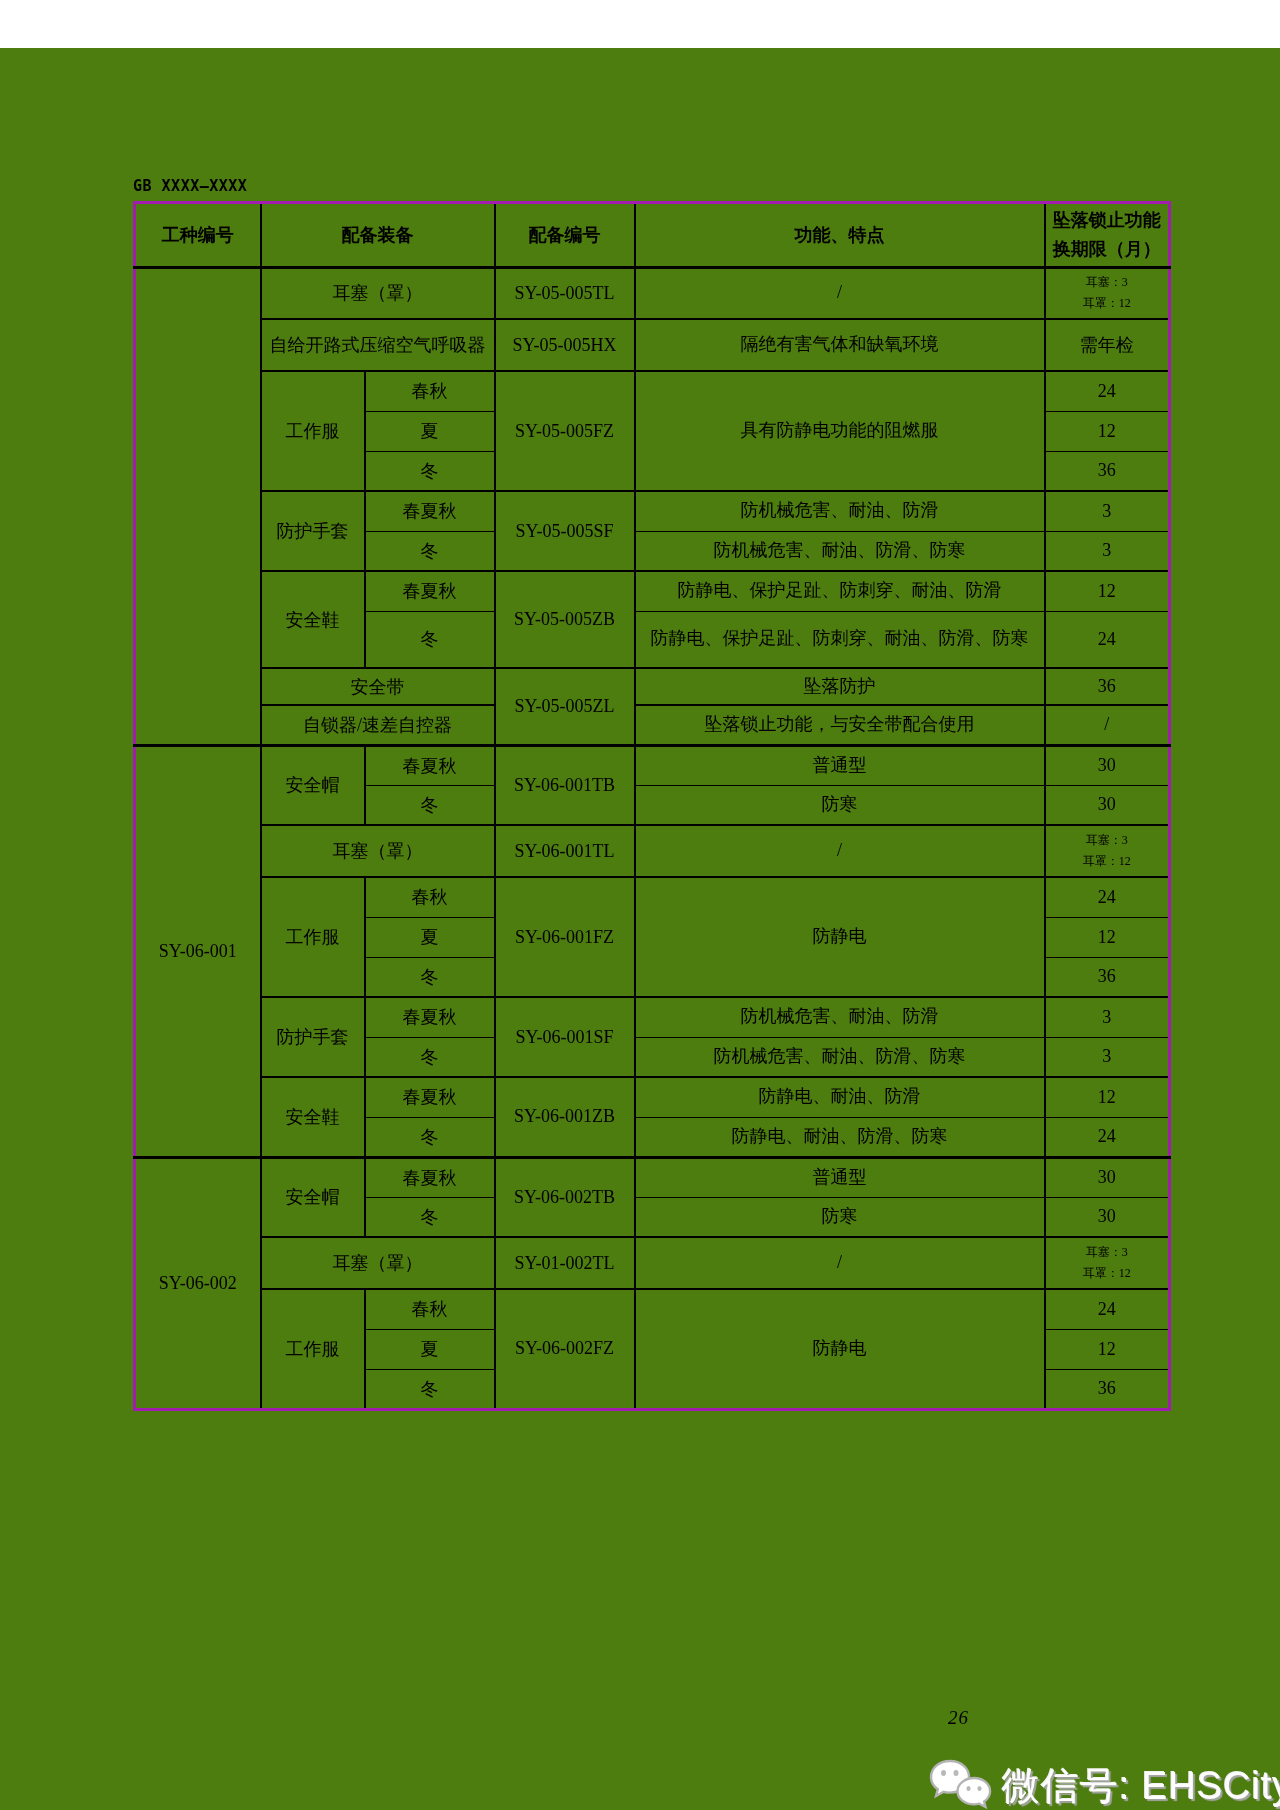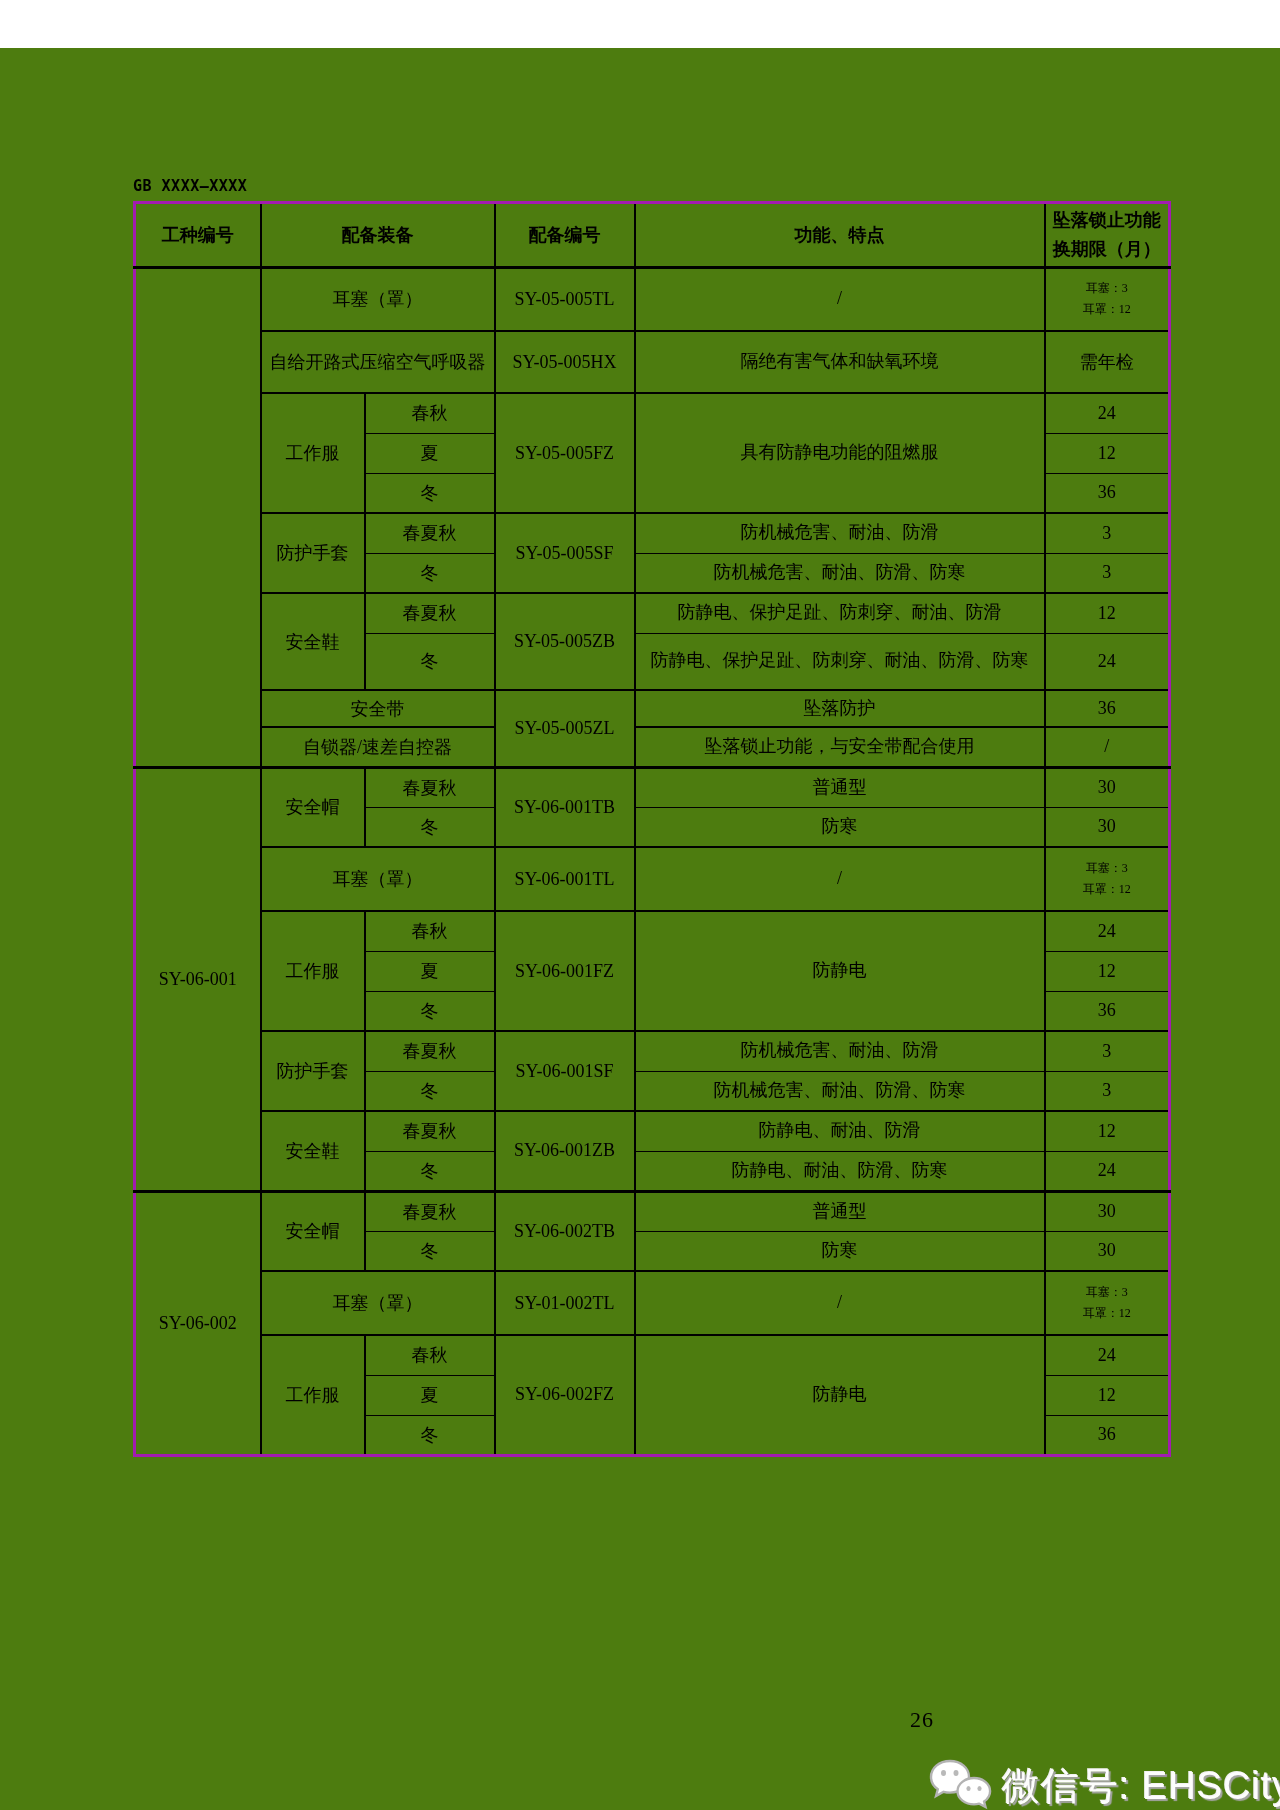--- a/index.html
+++ b/index.html
@@ -28,36 +28,36 @@
   .doc-table td {
     border:1px solid #000;
     border-left-width:2px; border-right-width:2px;
     text-align:center; vertical-align:middle;
     font-size:18px; padding:2px 4px;
     word-break:break-all;
   }
   tr.g  > td { border-top-width:2px; }
   tr.sec> td { border-top-width:3px; }
 
-  .h37{height:37px} .h40{height:40px} .h57{height:57px} .h62{height:62px} .h63{height:64px}
+  .h37{height:37px} .h40{height:40px} .h57{height:57px} .h62{height:52px} .h63{height:52px}
 
   .th {
     font-family:"Liberation Sans","DejaVu Sans",sans-serif;
     font-weight:700; font-size:18px;
   }
   .c-code   { font-size:16px; white-space:nowrap; }
   .c-feat   { text-align:left; padding:4px 6px 4px 10px; line-height:1.55; font-size:18px; }
   .c-period { font-size:17px; }
   .c-wrap   { padding:4px 14px; line-height:1.5; }
   .two-line div { line-height:1.75; font-size:12px; }
   .two-line-hdr div { line-height:1.6; }
 
   .page-number {
-    position:absolute; left:910px; top:1659px;
-    font-size:22px; letter-spacing:1px;
+    position:absolute; left:948px; top:1659px;
+    font-size:19px; letter-spacing:1px;font-style:italic;
   }
 
   .watermark {
     position:absolute; left:928px; top:1708px;
     display:flex; align-items:center; gap:8px;
   }
   .watermark-text {
     font-family:"Liberation Sans","DejaVu Sans",sans-serif;
     font-size:38px; letter-spacing:1px;
     color:#fdfdfd;

